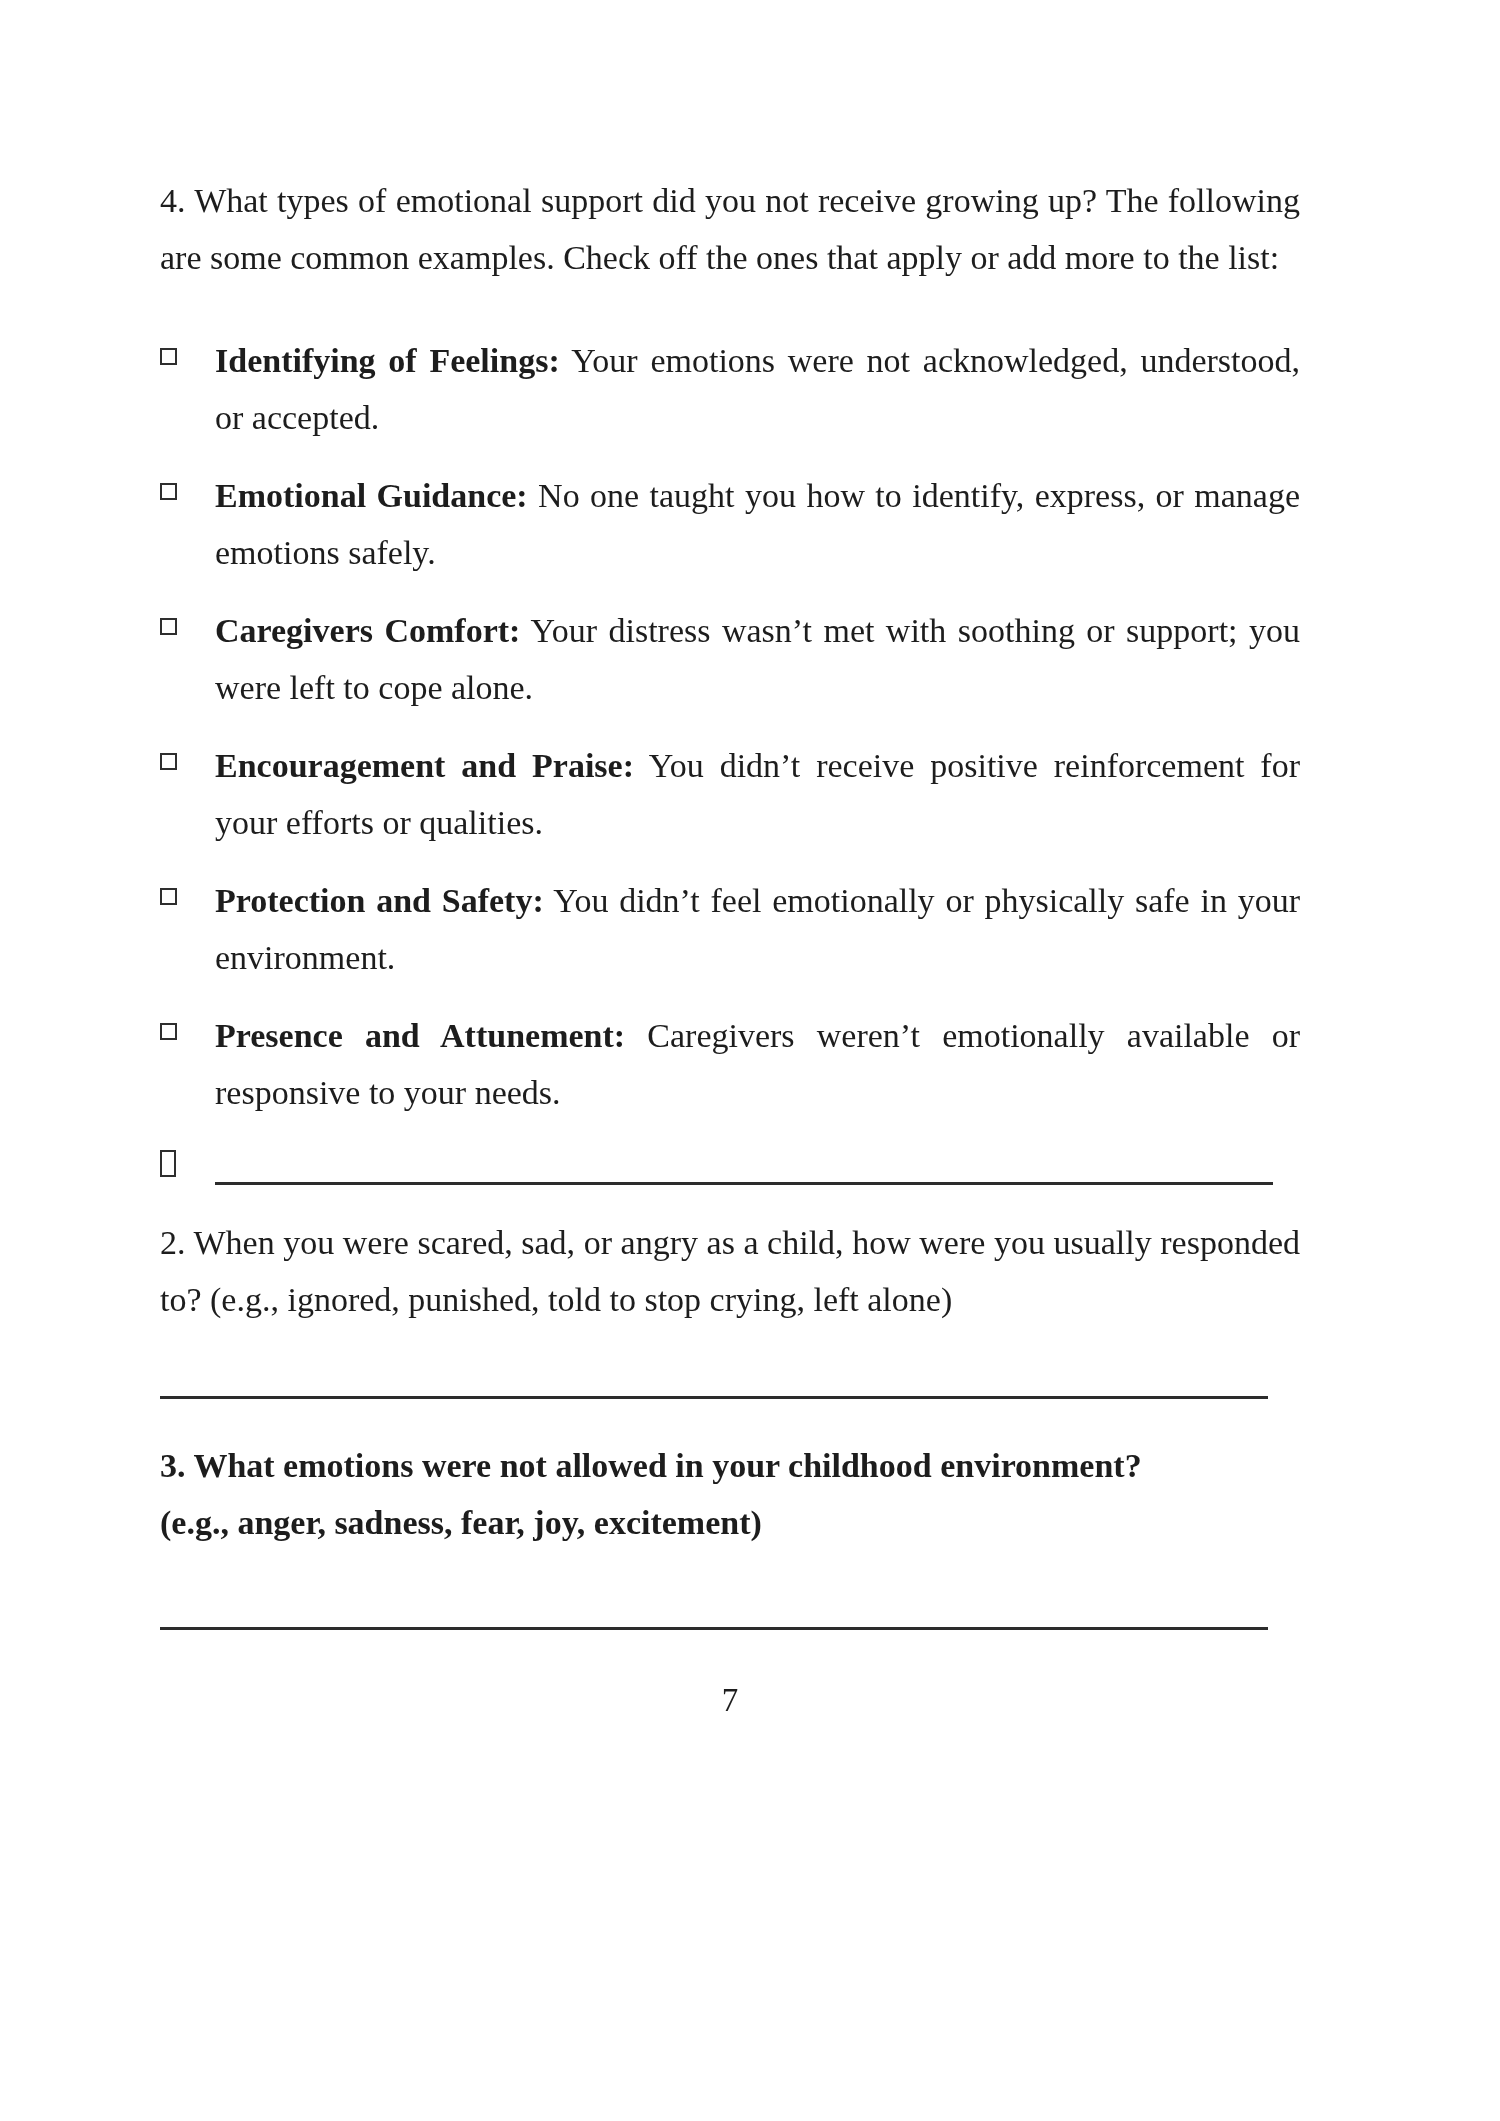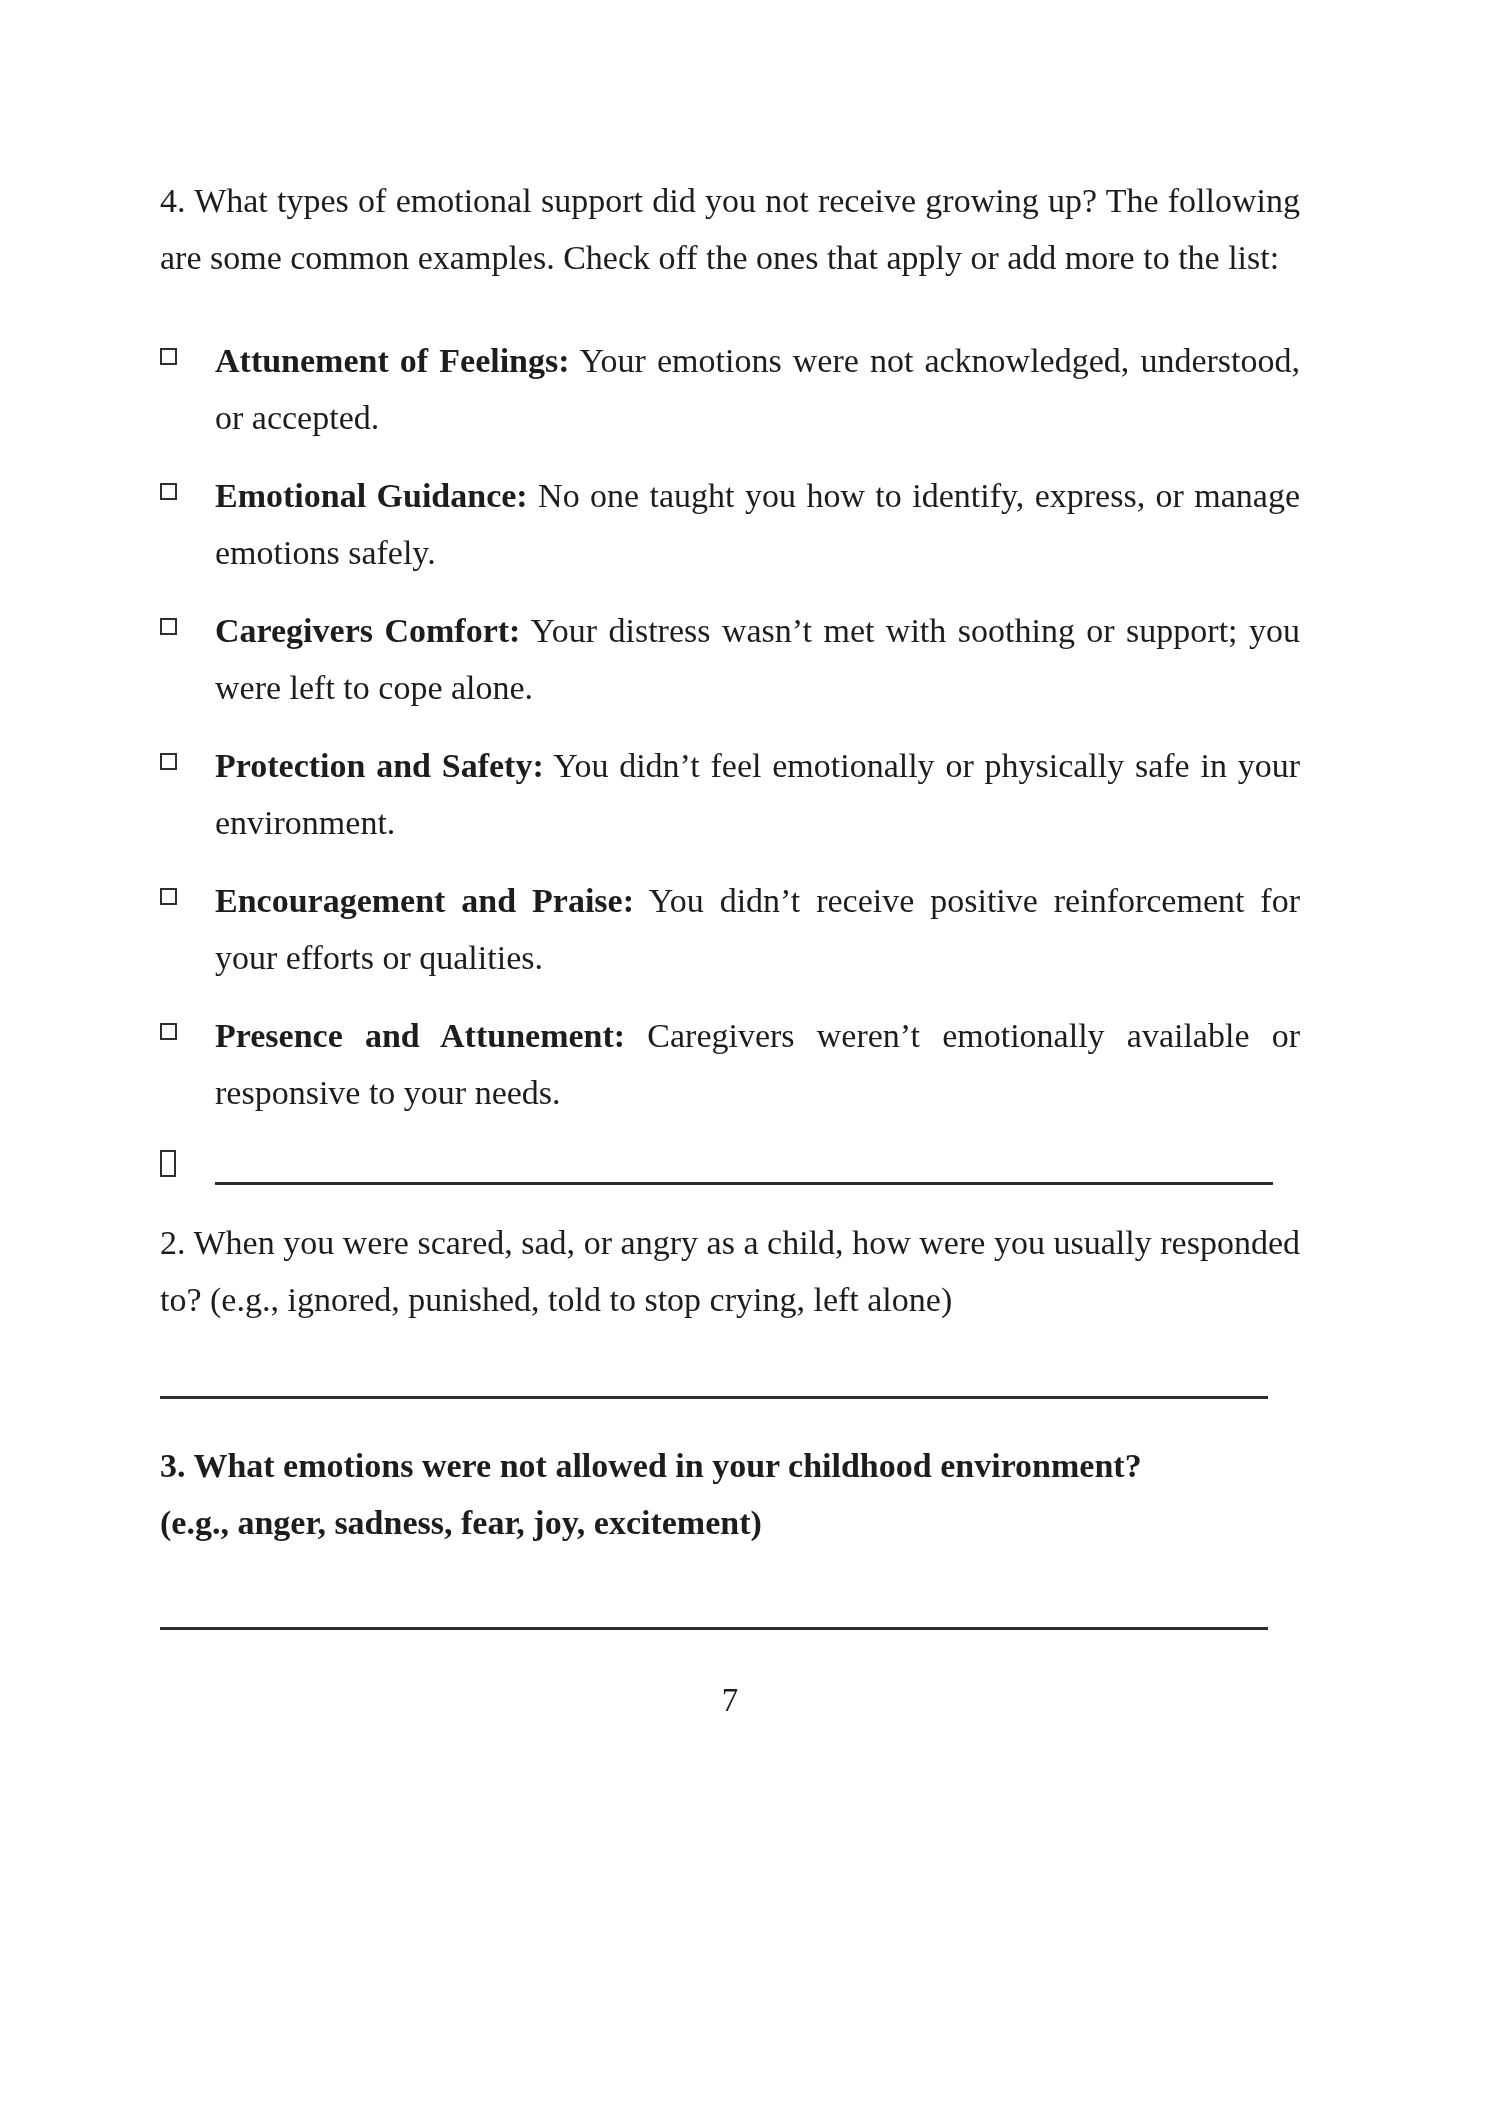--- a/index.html
+++ b/index.html
@@ -99,21 +99,21 @@
 
   <p class="body-text justified intro">4. What types of emotional support did you not receive growing up? The following are some common examples. Check off the ones that apply or add more to the list:</p>
 
   <div class="checklist">
 
     <div class="check-item">
       <div class="box-cell">
         <span class="checkbox"></span>
       </div>
       <p class="body-text justified item-text">
-        <b class="item-label">Attunement of Feelings:</b>
+        <b class="item-label">Identifying of Feelings:</b>
         <span>Your emotions were not acknowledged, understood, or accepted.</span>
       </p>
     </div>
 
 
     <div class="check-item">
       <div class="box-cell">
         <span class="checkbox"></span>
       </div>
       <p class="body-text justified item-text">
@@ -130,32 +130,32 @@
         <b class="item-label">Caregivers Comfort:</b>
         <span>Your distress wasn’t met with soothing or support; you were left to cope alone.</span>
       </p>
     </div>
 
     <div class="check-item">
       <div class="box-cell">
         <span class="checkbox"></span>
       </div>
       <p class="body-text justified item-text">
-        <b class="item-label">Protection and Safety:</b>
-        <span>You didn’t feel emotionally or physically safe in your environment.</span>
+        <b class="item-label">Encouragement and Praise:</b>
+        <span>You didn’t receive positive reinforcement for your efforts or qualities.</span>
       </p>
     </div>
 
     <div class="check-item">
       <div class="box-cell">
         <span class="checkbox"></span>
       </div>
       <p class="body-text justified item-text">
-        <b class="item-label">Encouragement and Praise:</b>
-        <span>You didn’t receive positive reinforcement for your efforts or qualities.</span>
+        <b class="item-label">Protection and Safety:</b>
+        <span>You didn’t feel emotionally or physically safe in your environment.</span>
       </p>
     </div>
 
     <div class="check-item">
       <div class="box-cell">
         <span class="checkbox"></span>
       </div>
       <p class="body-text justified item-text">
         <b class="item-label">Presence and Attunement:</b>
         <span>Caregivers weren’t emotionally available or responsive to your needs.</span>

